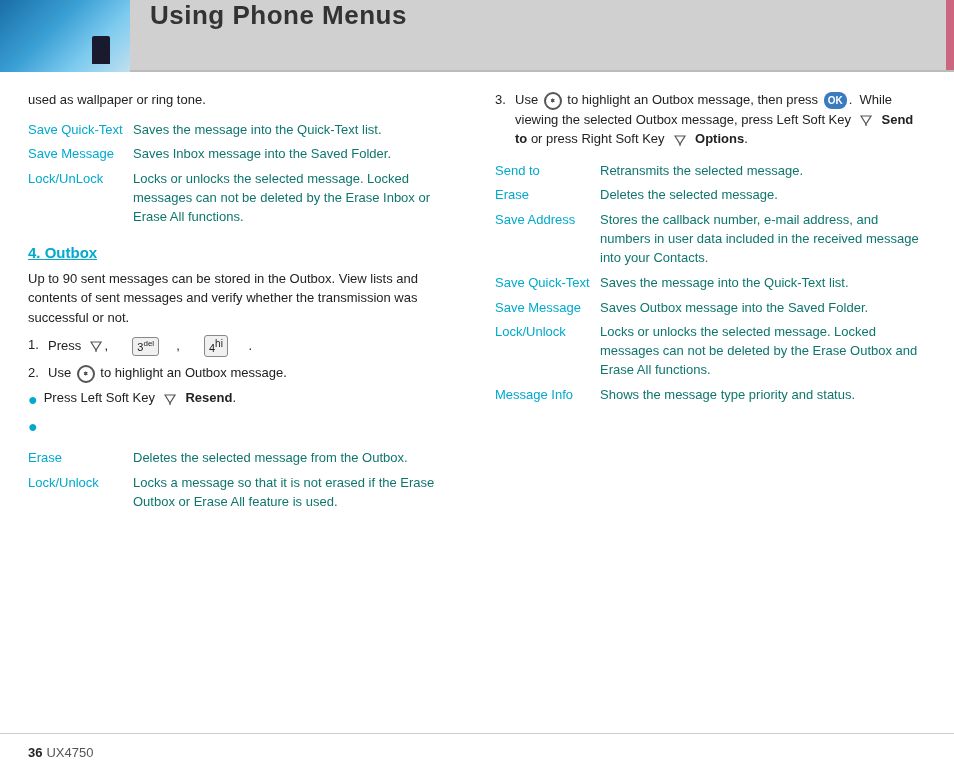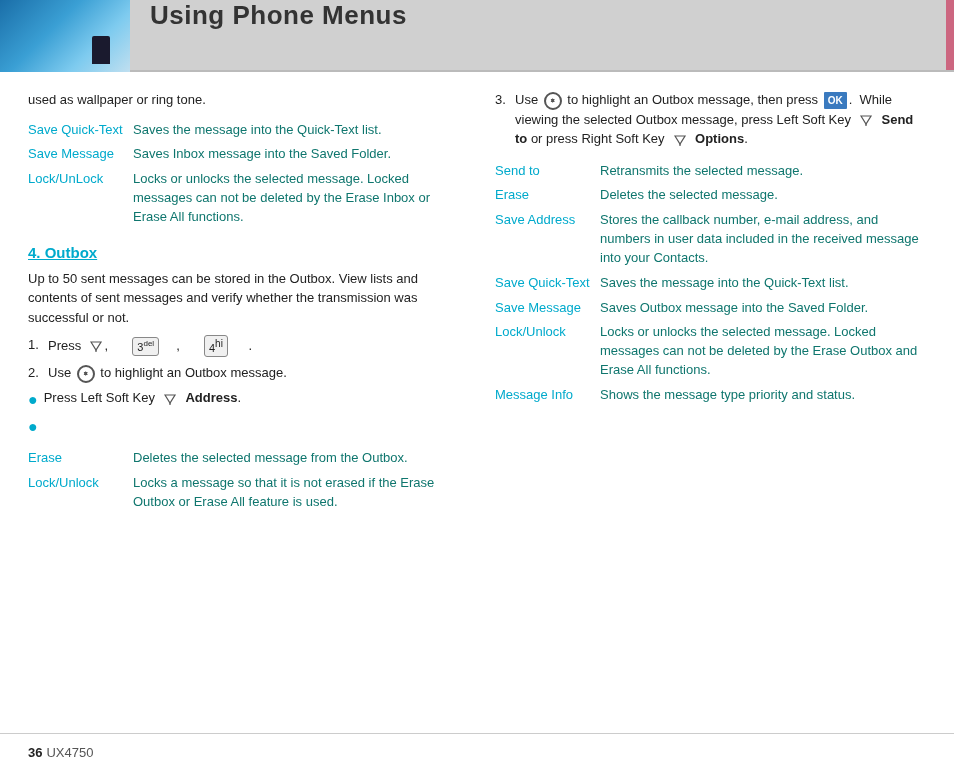--- a/index.html
+++ b/index.html
@@ -168,21 +168,21 @@
       color: #555;
     }
 
     .ok-badge {
       display: inline-block;
       background: #3a7abf;
       color: #fff;
       font-size: 10px;
       font-weight: bold;
       padding: 1px 4px;
-      border-radius: 1px;
+      border-radius: 8px;
       vertical-align: middle;
       margin: 0 2px;
     }
 
     .key-icon {
       display: inline-block;
       border: 1px solid #888;
       border-radius: 3px;
       padding: 0 4px;
       font-size: 11px;
@@ -250,21 +250,21 @@
       </tr>
       <tr>
         <td class="term-cell" style="color: rgb(0, 170, 204);">Lock/UnLock</td>
         <td class="def-cell">Locks or unlocks the selected message. Locked messages can not be deleted by the Erase Inbox or Erase All functions.</td>
       </tr>
     </tbody>
       </table>
 
     <div class="section-heading">4. Outbox</div>
 
-    <p class="para">Up to 50 sent messages can be stored in the Outbox. View lists and contents of sent messages and verify whether the transmission was successful or not.</p>
+    <p class="para">Up to 90 sent messages can be stored in the Outbox. View lists and contents of sent messages and verify whether the transmission was successful or not.</p>
 
     <div class="step">
       <span class="step-num">1.</span>
       <span>
         Press&nbsp;
         
         <span class="softkey-icon">
           <svg viewBox="0 0 14 14">
               <path d="M2,3 L7,11 L12,3 Z" fill="none" stroke="#555" stroke-width="1.2"></path>
               <line x1="7" y1="11" x2="7" y2="13" stroke="#555" stroke-width="1.2"></line>
@@ -285,21 +285,21 @@
     <div class="bullet-item">
       <span class="bullet-dot">●</span>
       <span>
         Press Left Soft Key&nbsp;
         <span class="softkey-icon">
           <svg viewBox="0 0 14 14">
               <path d="M2,3 L7,11 L12,3 Z" fill="none" stroke="#555" stroke-width="1.2"></path>
               <line x1="7" y1="11" x2="7" y2="13" stroke="#555" stroke-width="1.2"></line>
             </svg>
         </span>
-        &nbsp;<span class="bold">Address</span>.
+        &nbsp;<span class="bold">Resend</span>.
       </span>
     </div>
 
     <div class="bullet-item">
       <span class="bullet-dot">●</span>
     </div>
 
     <table class="def-table" style="margin-top:8px;">
       <tbody>
           <tr>

